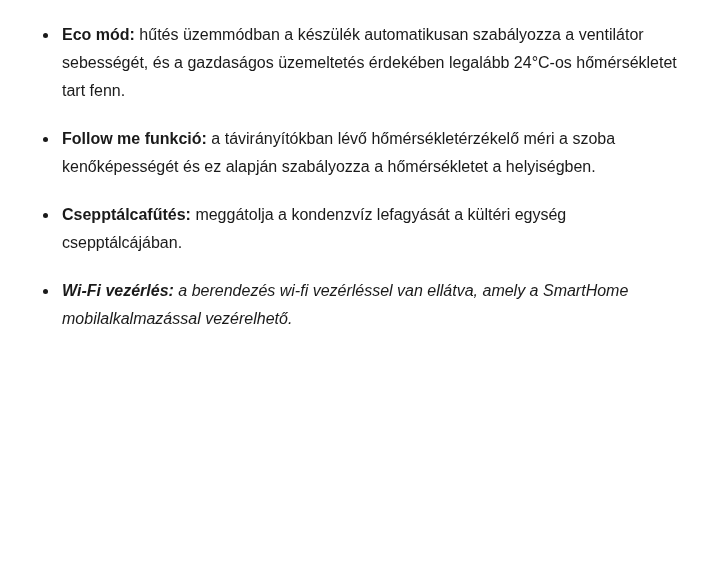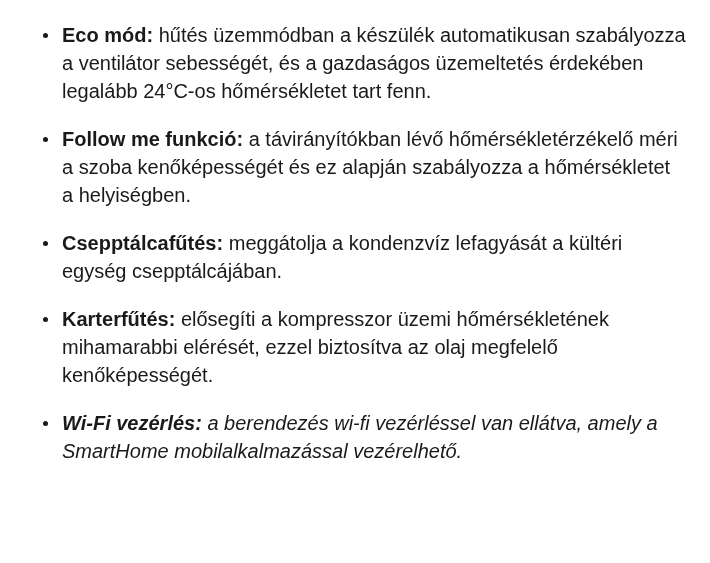--- a/index.html
+++ b/index.html
@@ -18,21 +18,21 @@
     padding-top: 21px;
   }
   ul.feature-list {
     list-style: none;
     margin: 0;
     padding: 0 0 0 62px;
     width: 624px;
   }
   ul.feature-list li {
     position: relative;
-    font-size: 20px;
+    font-size: 16px;
     line-height: 28px;
     margin: 0 0 20px 0;
     text-align: left;
   }
   ul.feature-list li:last-child {
     margin-bottom: 0;
     font-style: italic;
   }
   .bullet-dot {
     position: absolute;
@@ -66,25 +66,20 @@
       <span class="feature-text">a távirányítókban lévő hőmérsékletérzékelő méri a szoba kenőképességét és ez alapján szabályozza a hőmérsékletet a helyiségben.</span>
     </li>
 
 
     <li>
       <span class="bullet-dot"></span>
       <span class="feature-label">Csepptálcafűtés:</span>
       <span class="feature-text">meggátolja a kondenzvíz lefagyását a kültéri egység csepptálcájában.</span>
     </li>
 
-    <li>
-      <span class="bullet-dot"></span>
-      <span class="feature-label">Karterfűtés:</span>
-      <span class="feature-text">elősegíti a kompresszor üzemi hőmérsékletének mihamarabbi elérését, ezzel biztosítva az olaj megfelelő kenőképességét.</span>
-    </li>
 
     <li>
       <span class="bullet-dot"></span>
       <span class="feature-label">Wi-Fi vezérlés:</span>
       <span class="feature-text">a berendezés wi-fi vezérléssel van ellátva, amely a SmartHome mobilalkalmazással vezérelhető.</span>
     </li>
 
   </ul>
 </div>
 

